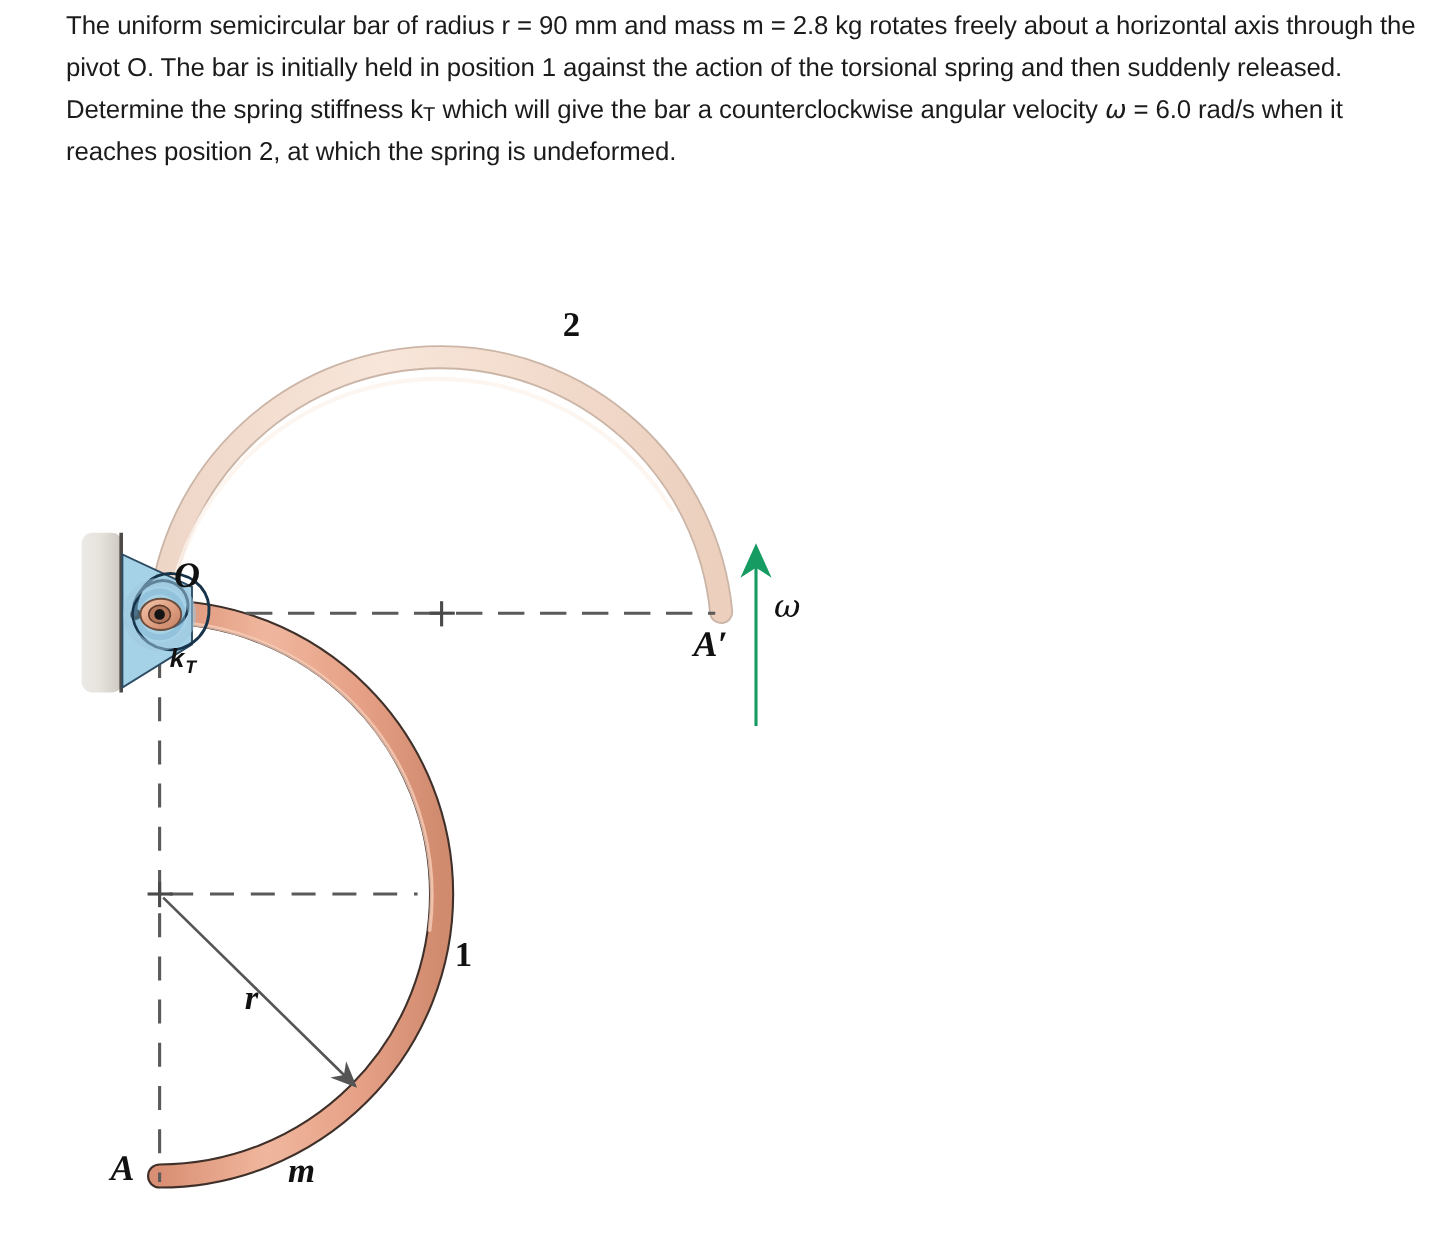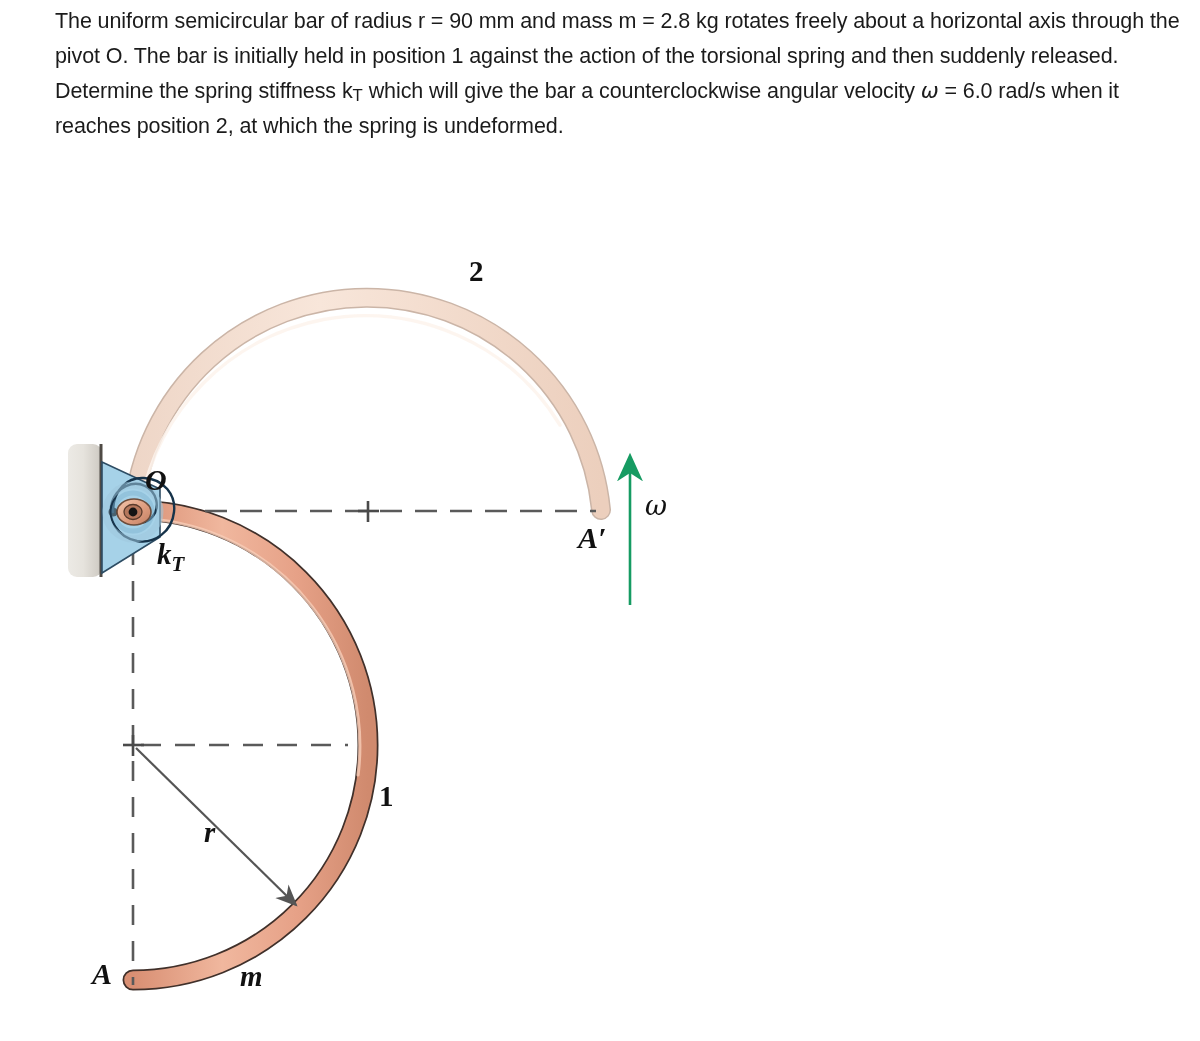--- a/index.html
+++ b/index.html
@@ -53,21 +53,21 @@
     user-select: none;
   }
   .lbl-italic-bold {
     font-style: italic;
     font-weight: bold;
   }
   .lbl-bold {
     font-weight: bold;
   }
   #label-O       { left: 145px; top: 248px; font-size: 30px; }
-  #label-kT      { left: 157px; top: 323px; font-size: 29px; }
+  #label-kT      { left: 141px; top: 323px; font-size: 22px; font-family: Liberation Mono, monospace; }
   #label-kT .sb  { font-size: 0.72em; vertical-align: -0.32em; }
   #label-A       { left:  92px; top: 742px; font-size: 30px; }
   #label-Aprime  { left: 578px; top: 306px; font-size: 30px; }
   #label-m       { left: 240px; top: 745px; font-size: 29px; }
   #label-r       { left: 204px; top: 601px; font-size: 29px; }
   #label-one     { left: 379px; top: 565px; font-size: 29px; }
   #label-two     { left: 469px; top:  40px; font-size: 29px; }
   #label-omega   { left: 645px; top: 275px; font-size: 27px;
                    font-family: "DejaVu Serif", serif; font-style: italic; }
 </style>

